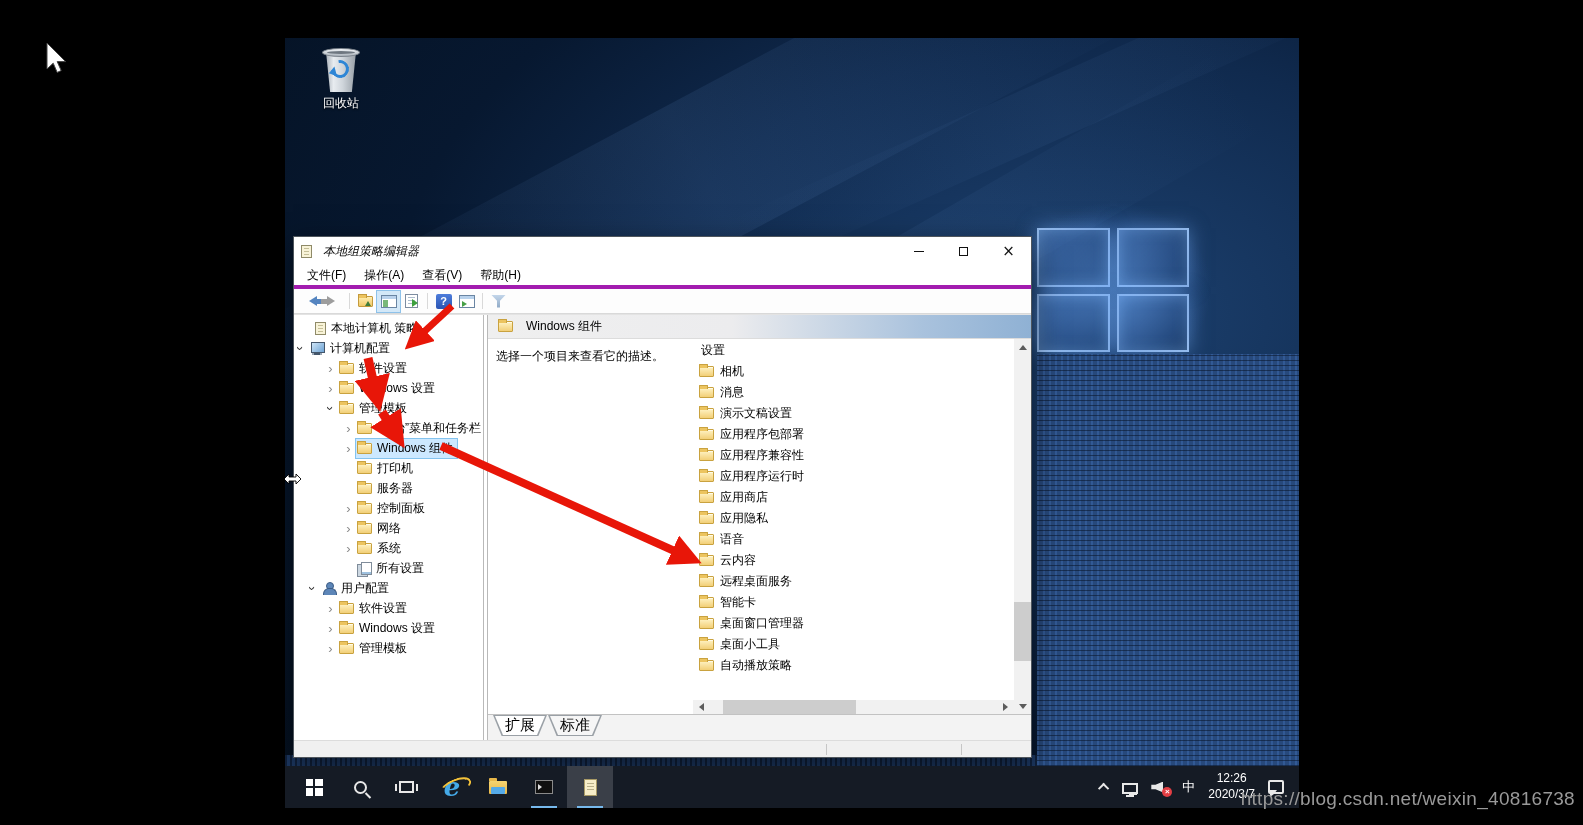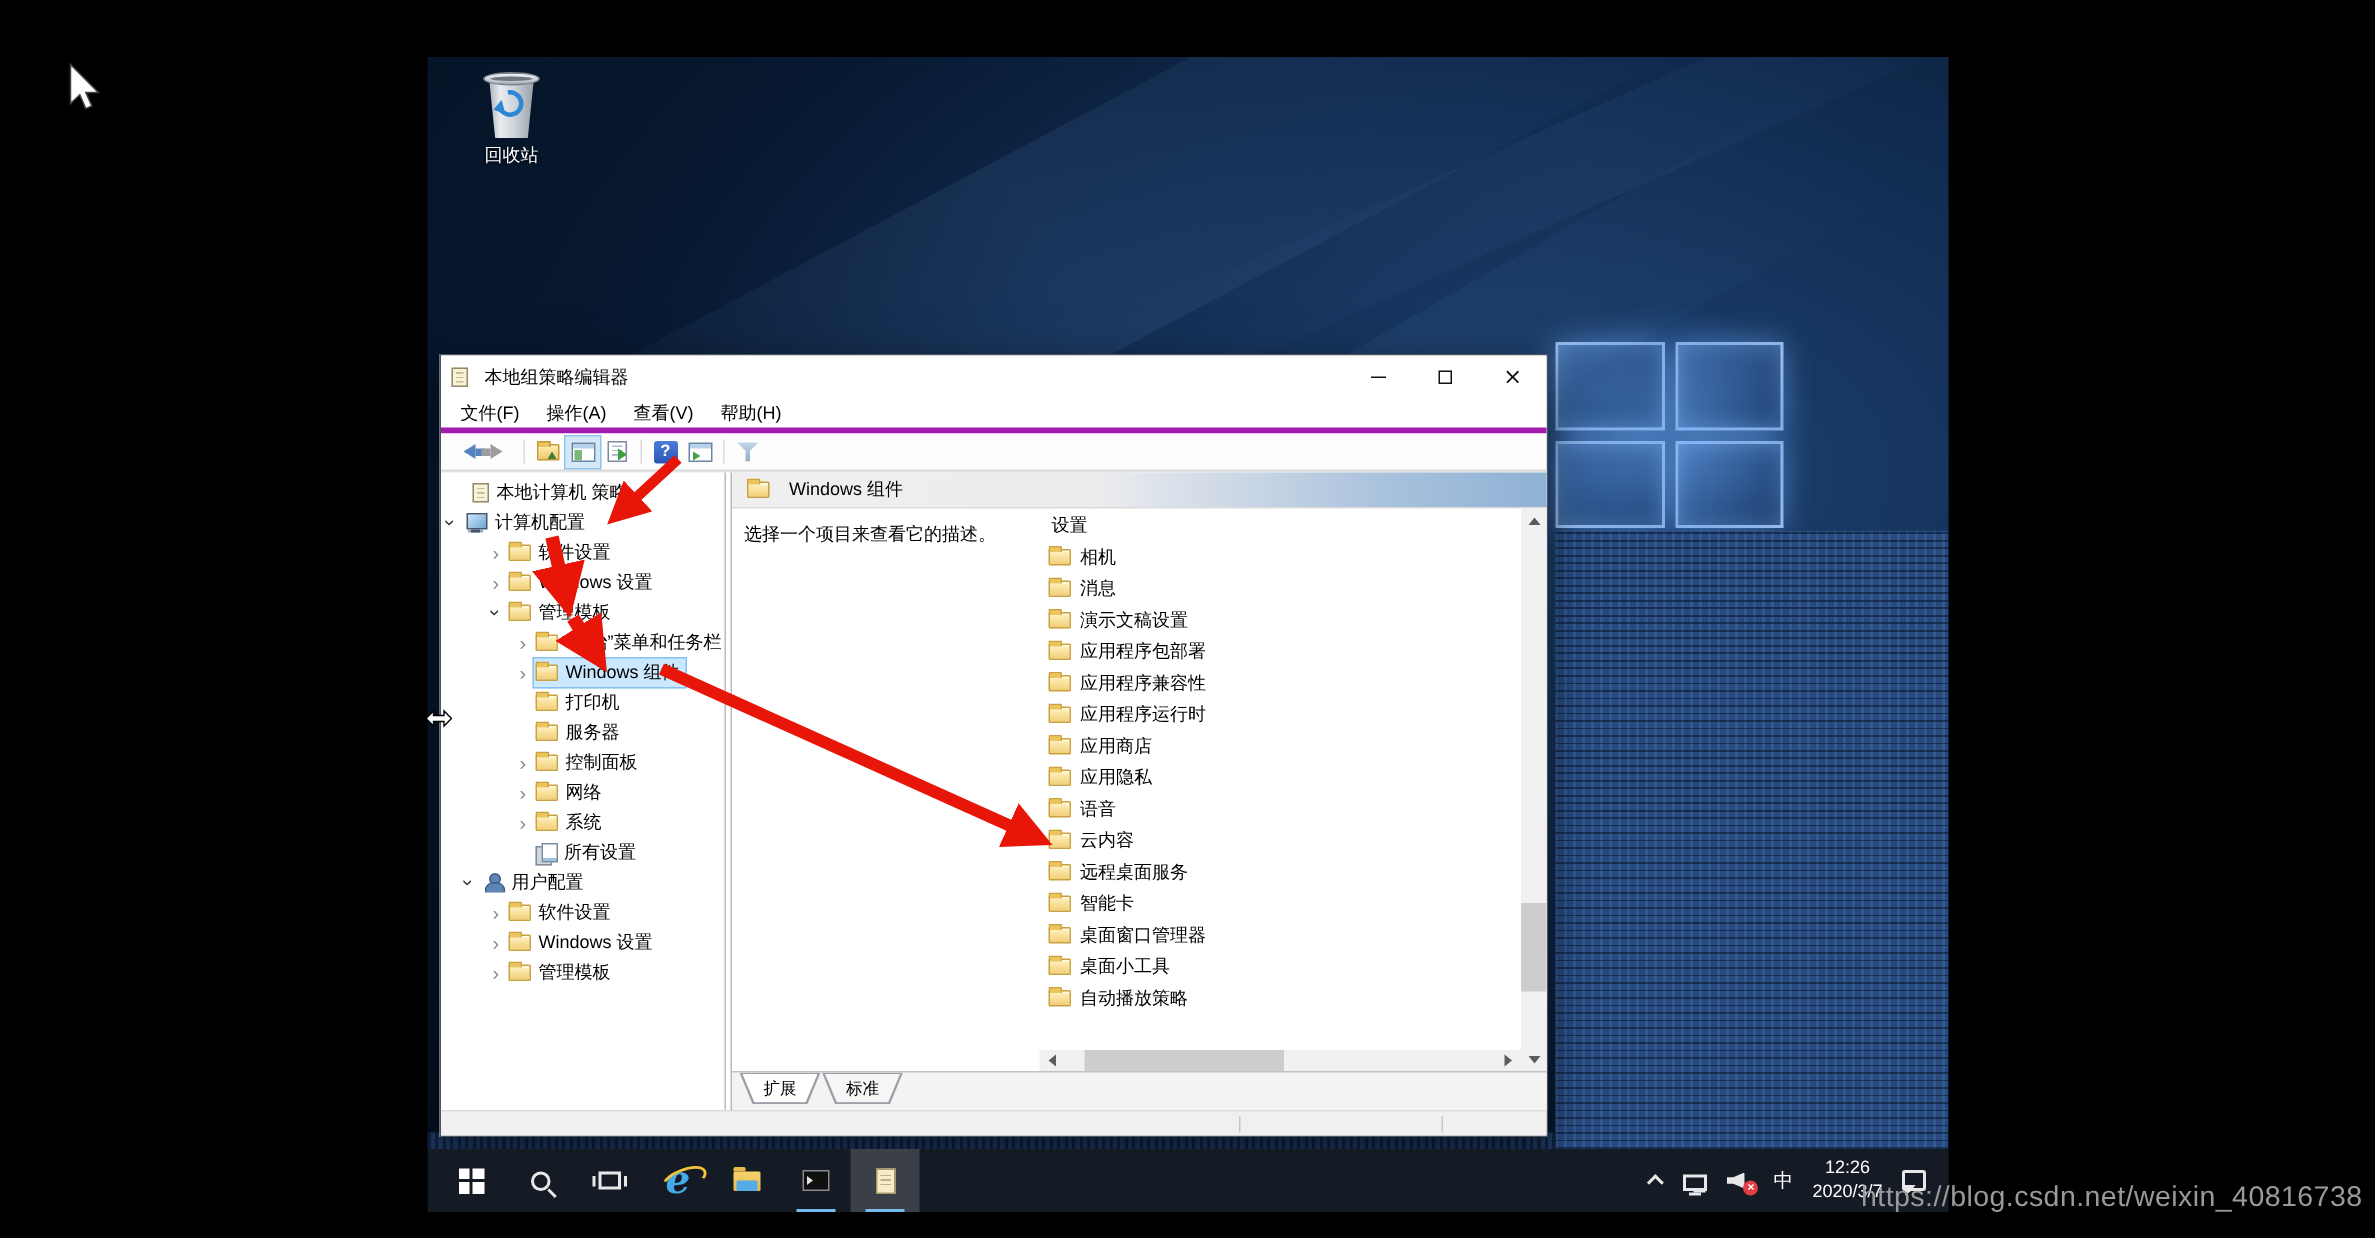--- a/index.html
+++ b/index.html
@@ -38,21 +38,21 @@
   .bin-rim::after { content:""; position:absolute; left:4px; top:2px; right:4px; bottom:2px; border-radius:50%; background:#6e7780; }
   .bin-arrow { position:absolute; left:9px; top:14px; width:18px; height:18px; border-radius:50%;
     border:3px solid #2e86d6; border-left-color:transparent; transform:rotate(35deg); }
   .bin-arrow::after { content:""; position:absolute; left:-5px; top:9px; border:5px solid transparent; border-top:7px solid #2e86d6; transform:rotate(40deg); }
   .recycle .lbl { margin-top:3px; font-size:12px; color:#fff; text-shadow:0 1px 2px #000; }
 
   
   .win { position:absolute; left:8px; top:198px; width:739px; height:522px; background:#fff;
     border:1px solid #4e555c; box-shadow:0 10px 28px rgba(0,0,0,.55); display:flex; flex-direction:column; font-size:12px; color:#000; }
   .titlebar { height:28px; background:#fff; display:flex; align-items:center; padding-left:7px; flex:0 0 auto; }
-  .tb-title { margin-left:6px; font-size:12px; }
+  .tb-title { margin-left:6px; font-size:12px;font-style:italic; }
   .winbtns { margin-left:auto; display:flex; height:100%; }
   .wbtn { width:45px; height:100%; display:flex; align-items:center; justify-content:center; }
   .g-min { width:10px; height:1px; background:#111; }
   .g-max { width:9px; height:9px; border:1px solid #111; }
   .g-close { font-size:15px; line-height:1; color:#111; font-family:"DejaVu Sans",sans-serif; }
   .menubar { height:24px; display:flex; align-items:center; padding-left:4px; background:#fff; border-bottom:4px solid #a21caf; flex:0 0 auto; }
   .menu-item { padding:3px 9px; font-size:12px; }
   .toolbar { height:25px; display:flex; align-items:center; padding-left:5px; background:#fdfdfd; border-bottom:1px solid #d9d9d9; flex:0 0 auto; }
   .tsep { width:1px; height:16px; background:#d9d9d9; margin:0 4px; }
   .tbi { width:23px; height:21px; display:flex; align-items:center; justify-content:center; position:relative; }
@@ -123,21 +123,21 @@
   .vs-thumb { position:absolute; left:0; right:0; top:72%; height:17%; background:#cdcdcd; }
   .tri { width:0; height:0; border:4px solid transparent; }
   .tri.u { border-bottom:5px solid #5c5c5c; margin-top:-3px; }
   .tri.d { border-top:5px solid #5c5c5c; margin-bottom:-3px; }
   .tri.l { border-right:5px solid #5c5c5c; margin-left:-3px; }
   .tri.r { border-left:5px solid #5c5c5c; margin-right:-3px; }
 
   .tabsrow { flex:0 0 26px; background:#f3f3f3; border-top:1px solid #c2c2c2; display:flex; align-items:flex-start; padding-left:5px; }
   .tab { position:relative; height:21px; min-width:54px; margin-right:1px; clip-path:polygon(0 0,100% 0,84% 100%,16% 100%); background:#9aa0a6; }
   .tab > span { position:absolute; inset:1px 2px 1px 2px; clip-path:polygon(0 0,100% 0,84% 100%,16% 100%); background:#fff;
-    display:flex; align-items:center; justify-content:center; font-size:11px; }
+    display:flex; align-items:center; justify-content:center; font-size:15px; }
   .tab.inactive > span { background:#f6f6f6; }
 
   .statusbar { flex:0 0 17px; position:relative; background:#f0f0f0; border-top:1px solid #dcdcdc; }
   .statusbar i { position:absolute; top:3px; width:1px; height:11px; background:#c6c6c6; }
   .statusbar i.s1 { left:532px; } .statusbar i.s2 { left:667px; }
 
   
   .taskbar { position:absolute; left:0; bottom:0; width:100%; height:42px; background:#151b25; display:flex; align-items:stretch; z-index:5; }
   .tb-left { display:flex; padding-left:6px; }
   .slot { width:46px; display:flex; align-items:center; justify-content:center; position:relative; }

